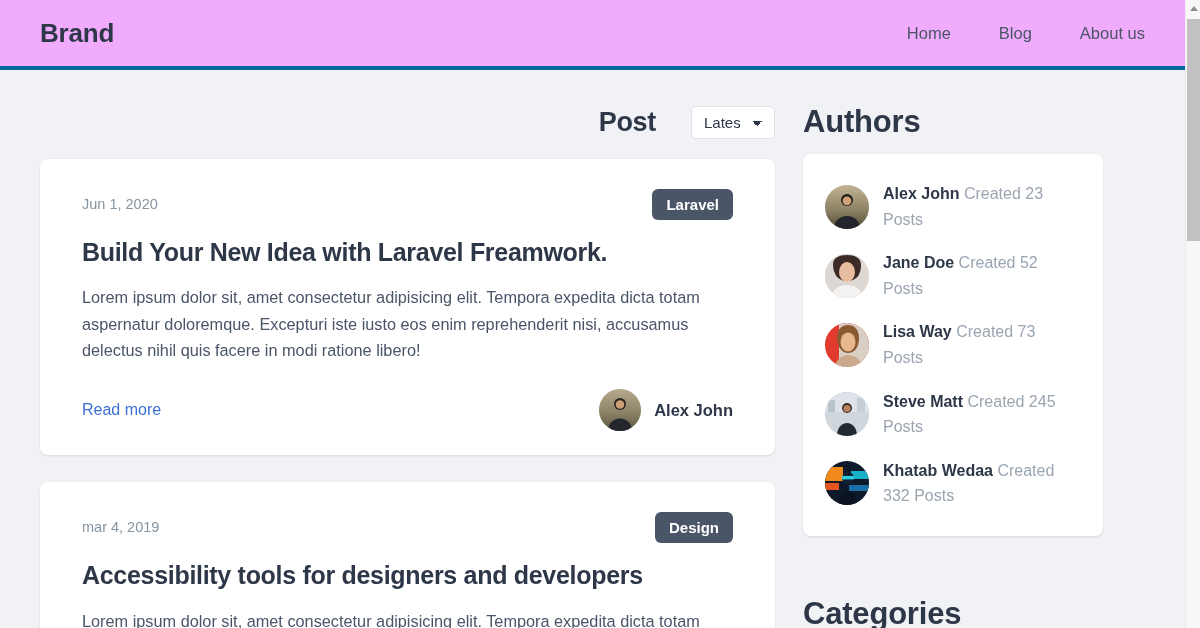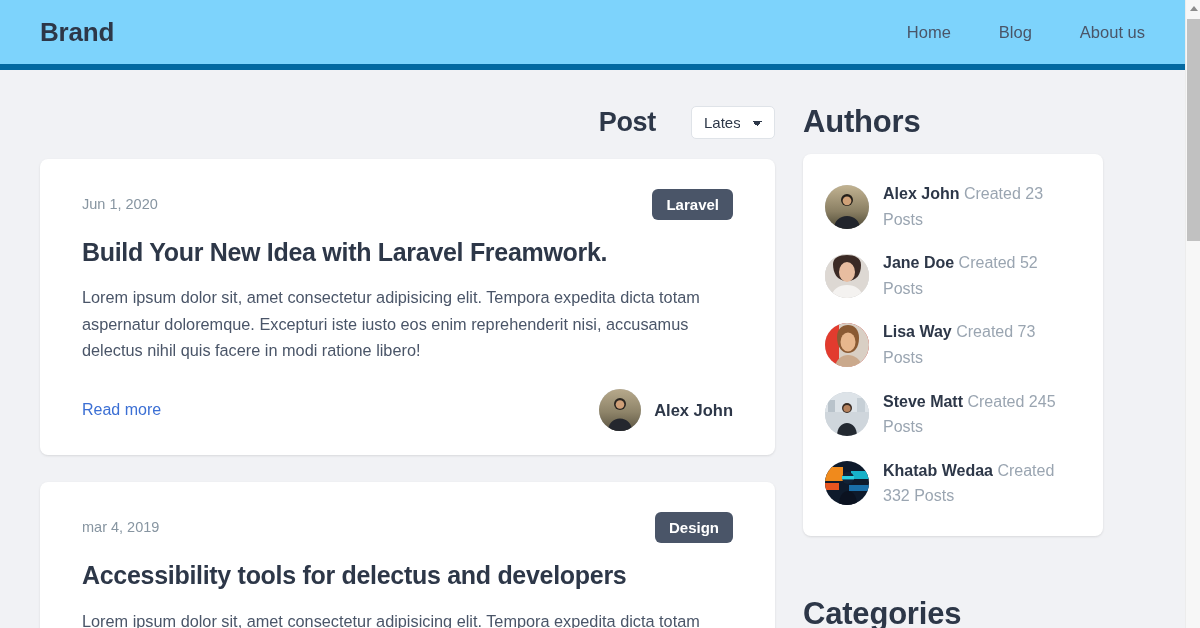--- a/index.html
+++ b/index.html
@@ -26,27 +26,27 @@
   }
 
   .page {
     width: 1185px;
     min-height: 628px;
     background: #f1f2f5;
   }
 
   
   .navbar {
-    background: #7dd3fc;
+    background: #f0abfc;
     height: 70px;
     display: flex;
     align-items: center;
     justify-content: space-between;
     padding: 0 40px;
-    border-bottom: 6px solid #0369a1;
+    border-bottom: 4px solid #0369a1;
   }
 
   .brand {
     font-size: 26px;
     font-weight: bold;
     color: #2d3748;
     letter-spacing: -0.2px;
     text-decoration: none;
   }
 
@@ -340,21 +340,21 @@
               <span class="author-name">Alex John</span>
             </div>
           </div>
         </article>
 
         <article class="post-card">
           <div class="post-meta-row">
             <span class="post-date">mar 4, 2019</span>
             <span class="tag-badge">Design</span>
           </div>
-          <h2 class="post-title">Accessibility tools for delectus and developers</h2>
+          <h2 class="post-title">Accessibility tools for designers and developers</h2>
           <p class="post-excerpt">Lorem ipsum dolor sit, amet consectetur adipisicing elit. Tempora expedita dicta totam aspernatur doloremque. Excepturi iste iusto eos enim reprehenderit nisi, accusamus delectus nihil quis facere in modi ratione libero!</p>
 
         </article>
 
       </div>
 
       <aside class="side-col">
 
         <div class="side-title">Authors</div>
 

